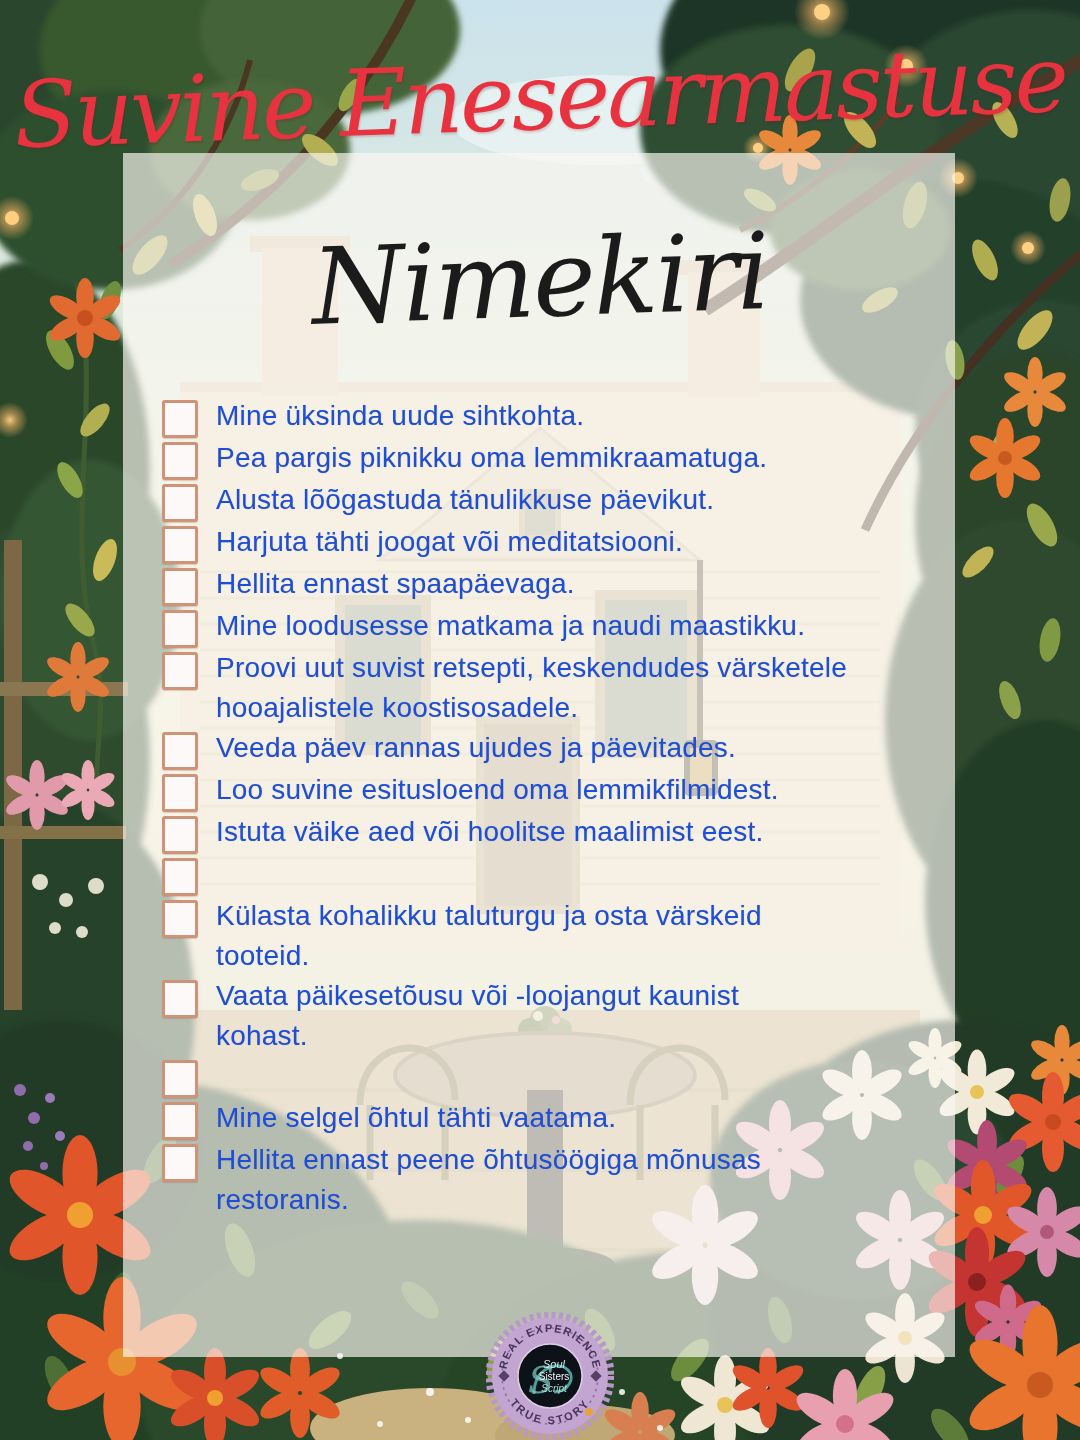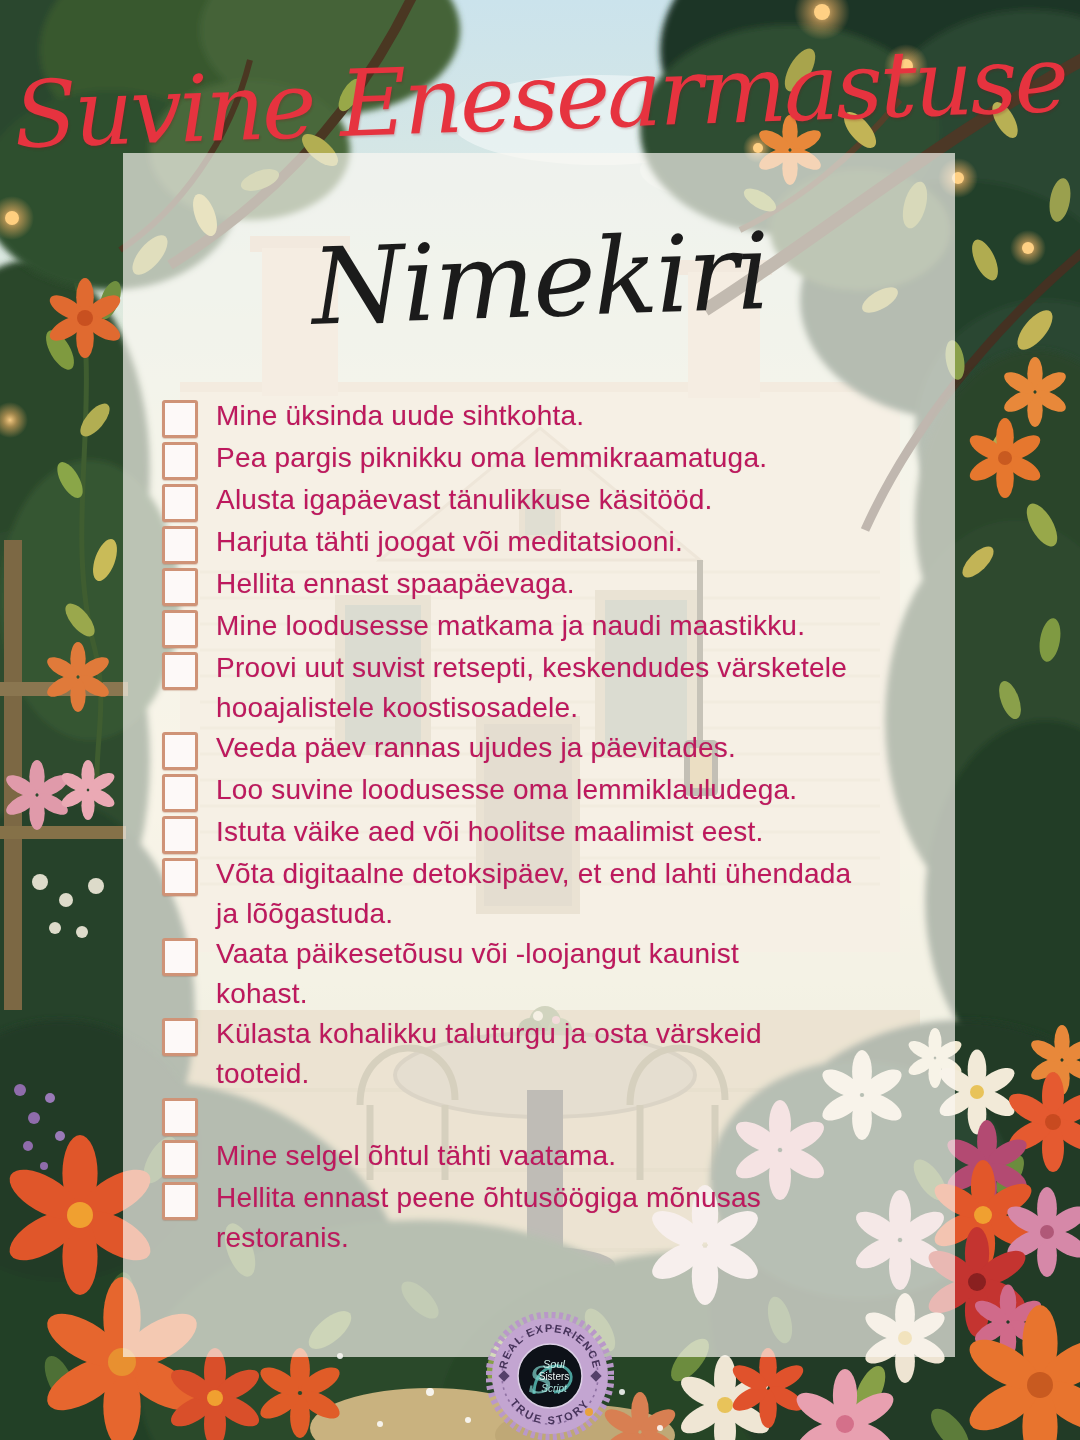--- a/index.html
+++ b/index.html
@@ -267,34 +267,34 @@
       <circle cx="660" cy="1428" r="3"></circle>
         <circle cx="340" cy="1356" r="3"></circle>
     </g>
   </svg>
 
   <div class="panel"></div>
 
   <h1 class="title-red" style="color: rgb(230, 51, 63);">Suvine Enesearmastuse</h1>
   <h2 class="title-black" style="color: rgb(27, 27, 27);">Nimekiri</h2>
 
-  <div class="list" style="color: #be185d;">
+  <div class="list" style="color: #1d4ed8;">
     <div class="row">
       <span class="box" style="border-color: rgb(207, 147, 119);"></span>
       <span class="txt">Mine üksinda uude sihtkohta.</span>
     </div>
 
     <div class="row">
       <span class="box" style="border-color: rgb(207, 147, 119);"></span>
       <span class="txt">Pea pargis piknikku oma lemmikraamatuga.</span>
     </div>
 
     <div class="row">
       <span class="box" style="border-color: rgb(207, 147, 119);"></span>
-      <span class="txt">Alusta igapäevast tänulikkuse käsitööd.</span>
+      <span class="txt">Alusta lõõgastuda tänulikkuse päevikut.</span>
     </div>
 
     <div class="row">
       <span class="box" style="border-color: rgb(207, 147, 119);"></span>
       <span class="txt">Harjuta tähti joogat või meditatsiooni.</span>
     </div>
 
     <div class="row">
       <span class="box" style="border-color: rgb(207, 147, 119);"></span>
       <span class="txt">Hellita ennast spaapäevaga.</span>
@@ -311,44 +311,42 @@
 hooajalistele koostisosadele.</span>
     </div>
 
     <div class="row">
       <span class="box" style="border-color: rgb(207, 147, 119);"></span>
       <span class="txt">Veeda päev rannas ujudes ja päevitades.</span>
     </div>
 
     <div class="row">
       <span class="box" style="border-color: rgb(207, 147, 119);"></span>
-      <span class="txt">Loo suvine loodusesse oma lemmiklauludega.</span>
+      <span class="txt">Loo suvine esitusloend oma lemmikfilmidest.</span>
     </div>
 
     <div class="row">
       <span class="box" style="border-color: rgb(207, 147, 119);"></span>
       <span class="txt">Istuta väike aed või hoolitse maalimist eest.</span>
     </div>
 
     <div class="row">
       <span class="box" style="border-color: rgb(207, 147, 119);"></span>
-      <span class="txt">Võta digitaalne detoksipäev, et end lahti ühendada
-ja lõõgastuda.</span>
+    </div>
+
+    <div class="row">
+      <span class="box" style="border-color: rgb(207, 147, 119);"></span>
+      <span class="txt">Külasta kohalikku taluturgu ja osta värskeid
+tooteid.</span>
     </div>
 
     <div class="row">
       <span class="box" style="border-color: rgb(207, 147, 119);"></span>
       <span class="txt">Vaata päikesetõusu või -loojangut kaunist
 kohast.</span>
-    </div>
-
-    <div class="row">
-      <span class="box" style="border-color: rgb(207, 147, 119);"></span>
-      <span class="txt">Külasta kohalikku taluturgu ja osta värskeid
-tooteid.</span>
     </div>
 
     <div class="row">
       <span class="box" style="border-color: rgb(207, 147, 119);"></span>
     </div>
 
 
     <div class="row">
       <span class="box" style="border-color: rgb(207, 147, 119);"></span>
       <span class="txt">Mine selgel õhtul tähti vaatama.</span>

